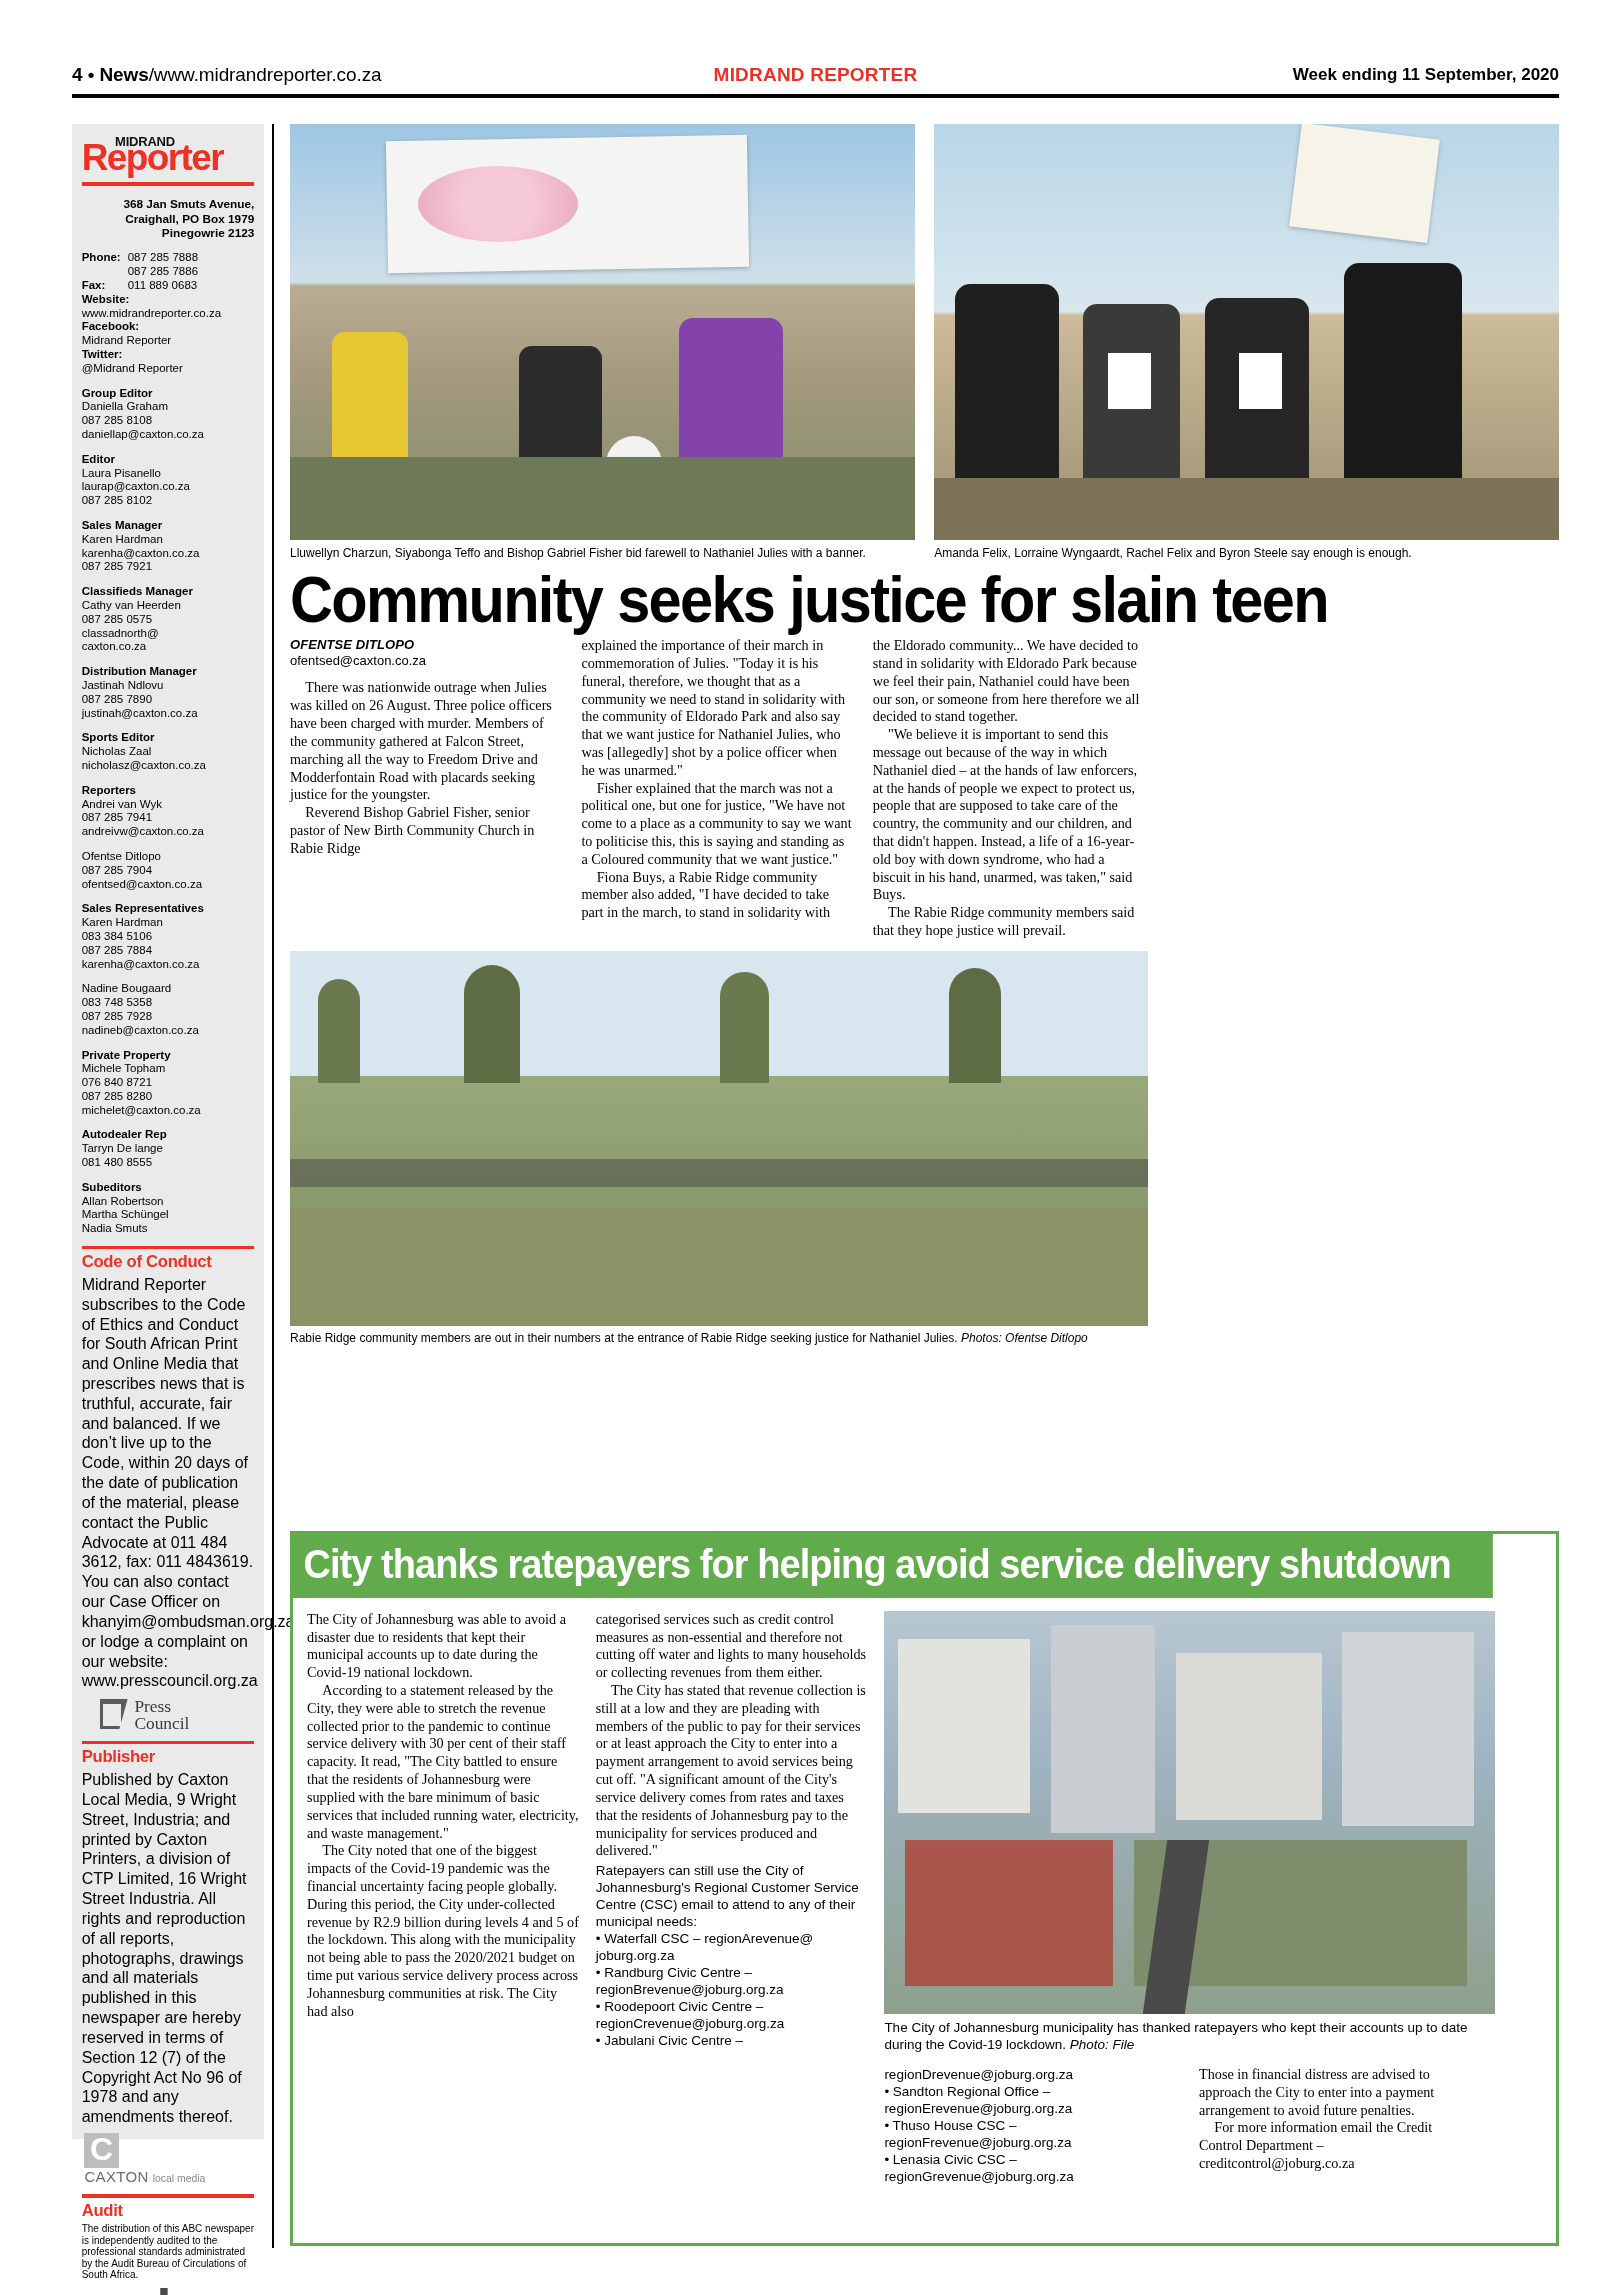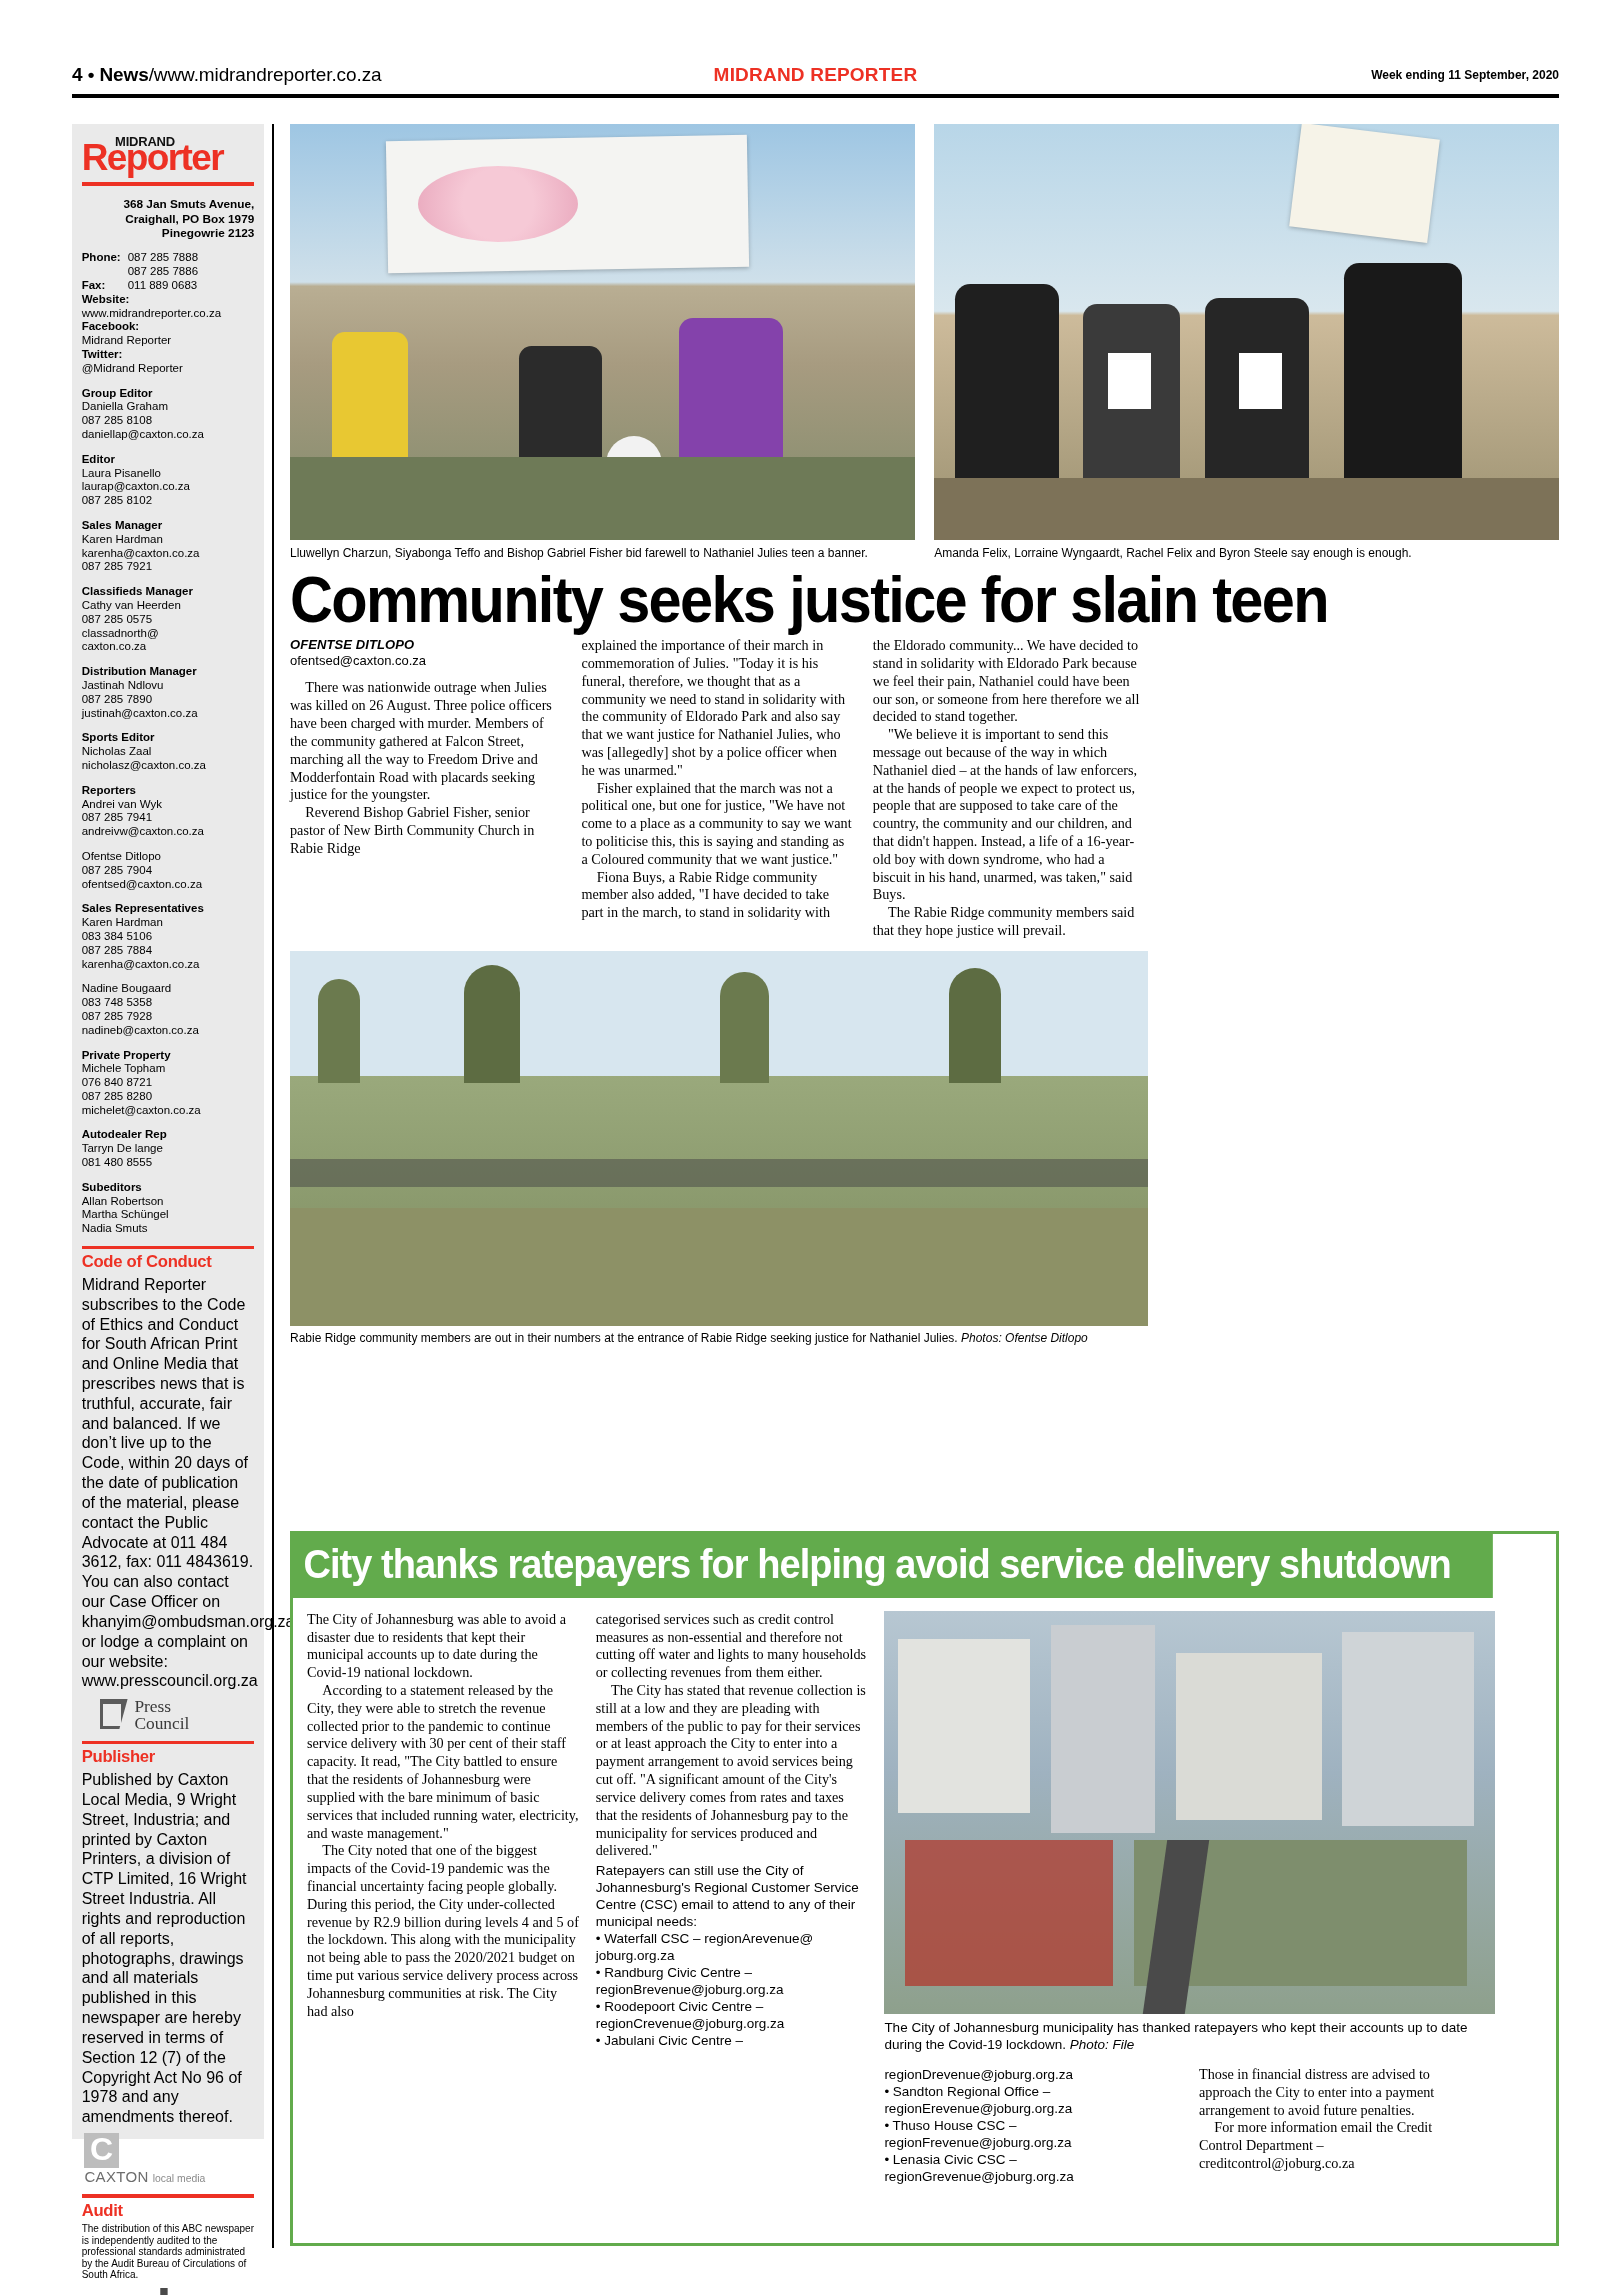--- a/index.html
+++ b/index.html
@@ -12,21 +12,21 @@
     overflow:hidden;
   }
   .page{position:relative;width:1624px;height:2295px;}
 
   
   .topbar{position:absolute;left:72px;top:60px;width:1487px;height:30.5px;display:flex;align-items:center;}
   .topbar-left{font-size:19px;font-weight:bold;letter-spacing:-0.1px;}
   .topbar-left .slash{font-weight:normal;}
   .topbar-left .url{font-weight:normal;}
   .topbar-center{position:absolute;left:50%;transform:translateX(-50%);color:#ed3124;font-weight:bold;font-size:19px;letter-spacing:0.2px;}
-  .topbar-right{position:absolute;right:0;font-size:12px;font-weight:bold;}
+  .topbar-right{position:absolute;right:0;font-size:17px;font-weight:bold;}
   .rule-top{position:absolute;left:72px;top:94px;width:1487px;height:3.5px;background:#000;}
 
   
   .rail{position:absolute;left:72px;top:124px;width:192px;height:2015px;background:#eaeaea;}
   .rail-divider{position:absolute;left:272px;top:124px;width:2.1px;height:2124px;background:#000;}
 
   .logo-box{padding:9.7px 9.7px 0 9.7px;position:relative;height:51px;}
   .logo-mid{position:absolute;left:43px;top:9.7px;font-size:13px;font-weight:bold;letter-spacing:-0.2px;color:#111;}
   .logo-rep{position:absolute;left:9.7px;top:15.3px;font-size:37px;font-weight:bold;color:#ed3124;letter-spacing:-1.6px;line-height:1;}
   .logo-underline{position:absolute;left:9.7px;top:58px;width:172px;height:3.5px;background:#ed3124;}
@@ -259,21 +259,21 @@
         <div class="photo" style="height:416px;background:
             linear-gradient(180deg,#9ec6e3 0%,#cfe0ea 38%,#b9ae93 39%,#a79b80 58%,#7f8a6a 100%);">
           <div style="position:absolute;left:97px;top:14px;width:361px;height:132px;background:#f4f4f2;transform:rotate(-1deg);box-shadow:0 1.4px 4.2px rgba(0,0,0,.25);"></div>
           <div style="position:absolute;left:128px;top:42px;width:160px;height:76px;border-radius:50%;background:radial-gradient(circle,#f6c9d6 0 40%,#e9a8bd 100%);"></div>
           <div style="position:absolute;left:42px;top:208px;width:76px;height:201px;background:#e8c832;border-radius:12.5px 12.5px 0 0;"></div>
           <div style="position:absolute;left:229px;top:222px;width:83px;height:187px;background:#2b2b2b;border-radius:12.5px 12.5px 0 0;"></div>
           <div style="position:absolute;left:389px;top:194px;width:104px;height:215px;background:#8442ab;border-radius:14px 14px 0 0;"></div>
           <div style="position:absolute;left:316px;top:312px;width:56px;height:56px;border-radius:50%;background:#f2f2f2;"></div>
           <div style="position:absolute;left:0;bottom:0;width:100%;height:83px;background:#6e7a57;"></div>
         </div>
-        <div class="cap">Lluwellyn Charzun, Siyabonga Teffo and Bishop Gabriel Fisher bid farewell to Nathaniel Julies teen a banner.</div>
+        <div class="cap">Lluwellyn Charzun, Siyabonga Teffo and Bishop Gabriel Fisher bid farewell to Nathaniel Julies with a banner.</div>
       </div>
       <div style="width:625px;">
         <div class="photo" style="height:416px;background:
             linear-gradient(180deg,#b8d6e8 0%,#d9e7ee 45%,#cdbb9b 46%,#9a9070 100%);">
           <div style="position:absolute;left:361px;top:7px;width:139px;height:104px;background:#f6f3e8;transform:rotate(7deg);box-shadow:0 1.4px 4.2px rgba(0,0,0,.25);"></div>
           <div style="position:absolute;left:21px;top:160px;width:104px;height:250px;background:#1f1f1f;border-radius:15.3px 15.3px 0 0;"></div>
           <div style="position:absolute;left:149px;top:180px;width:97px;height:229px;background:#3a3a3a;border-radius:14px 14px 0 0;"></div>
           <div style="position:absolute;left:271px;top:174px;width:104px;height:236px;background:#262626;border-radius:14px 14px 0 0;"></div>
           <div style="position:absolute;left:410px;top:139px;width:118px;height:271px;background:#191919;border-radius:15.3px 15.3px 0 0;"></div>
           <div style="position:absolute;left:174px;top:229px;width:43px;height:56px;background:#fff;"></div>

